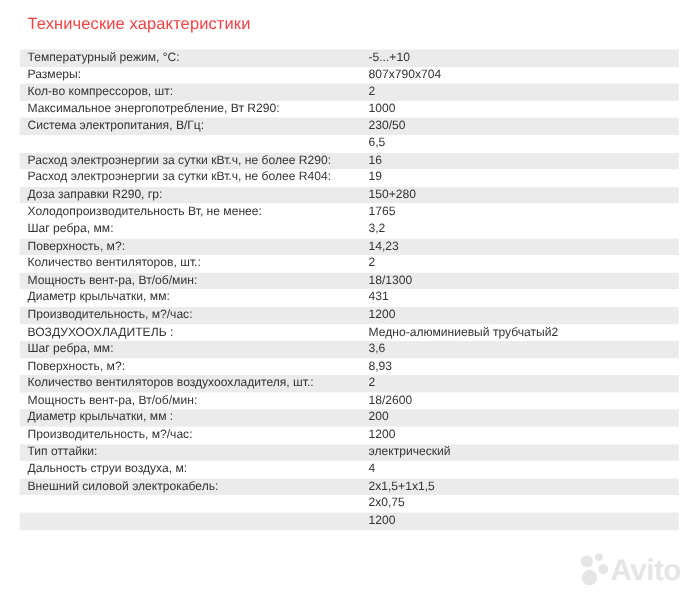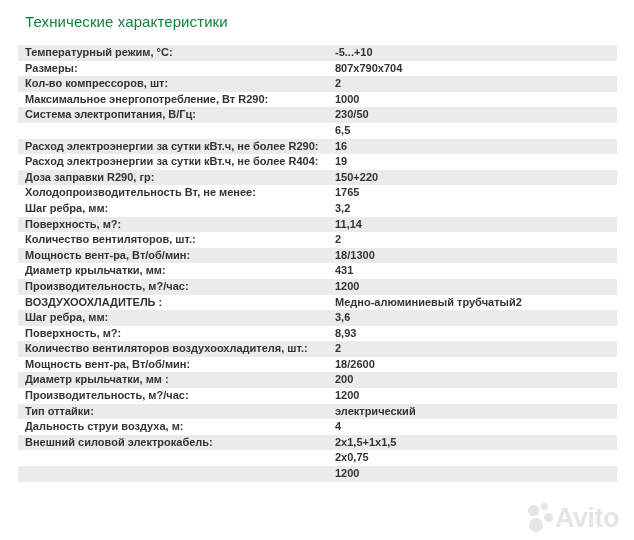--- a/index.html
+++ b/index.html
@@ -8,36 +8,35 @@
     background: #ffffff;
     font-family: "Liberation Sans", "DejaVu Sans", sans-serif;
     overflow: hidden;
     position: relative;
   }
   .page-title {
     position: absolute;
     left: 25px; top: 13px;
     font-size: 15px;
     font-weight: 400;
-    color: #15803d;
+    color: #ef4444;
     letter-spacing: 0.1px;
   }
   .spec-table {
     position: absolute;
     left: 18px; top: 45px;
     width: 599px;
   }
   .spec-row {
     position: relative;
     height: 15.6px;
     line-height: 15.6px;
     font-size: 11px;
     color: var(--text-color, #333333);
     white-space: nowrap;
-    font-weight: bold;
   }
   .spec-row.odd  { background: var(--row-odd-bg, #ebebeb); }
   .spec-row.even { background: var(--row-even-bg, #ffffff); }
   .spec-label {
     position: absolute;
     left: 7px; top: 0;
   }
   .spec-value {
     position: absolute;
     left: 317px; top: 0;
@@ -111,37 +110,37 @@
     <span class="spec-value">16</span>
   </div>
 
   <div class="spec-row even">
     <span class="spec-label">Расход электроэнергии за сутки кВт.ч, не более R404:</span>
     <span class="spec-value">19</span>
   </div>
 
   <div class="spec-row odd">
     <span class="spec-label">Доза заправки R290, гр:</span>
-    <span class="spec-value">150+220</span>
+    <span class="spec-value">150+280</span>
   </div>
 
   <div class="spec-row even">
     <span class="spec-label">Холодопроизводительность Вт, не менее:</span>
     <span class="spec-value">1765</span>
   </div>
 
 
   <div class="spec-row even">
     <span class="spec-label">Шаг ребра, мм:</span>
     <span class="spec-value">3,2</span>
   </div>
 
   <div class="spec-row odd">
     <span class="spec-label">Поверхность, м?:</span>
-    <span class="spec-value">11,14</span>
+    <span class="spec-value">14,23</span>
   </div>
 
   <div class="spec-row even">
     <span class="spec-label">Количество вентиляторов, шт.:</span>
     <span class="spec-value">2</span>
   </div>
 
   <div class="spec-row odd">
     <span class="spec-label">Мощность вент-ра, Вт/об/мин:</span>
     <span class="spec-value">18/1300</span>

